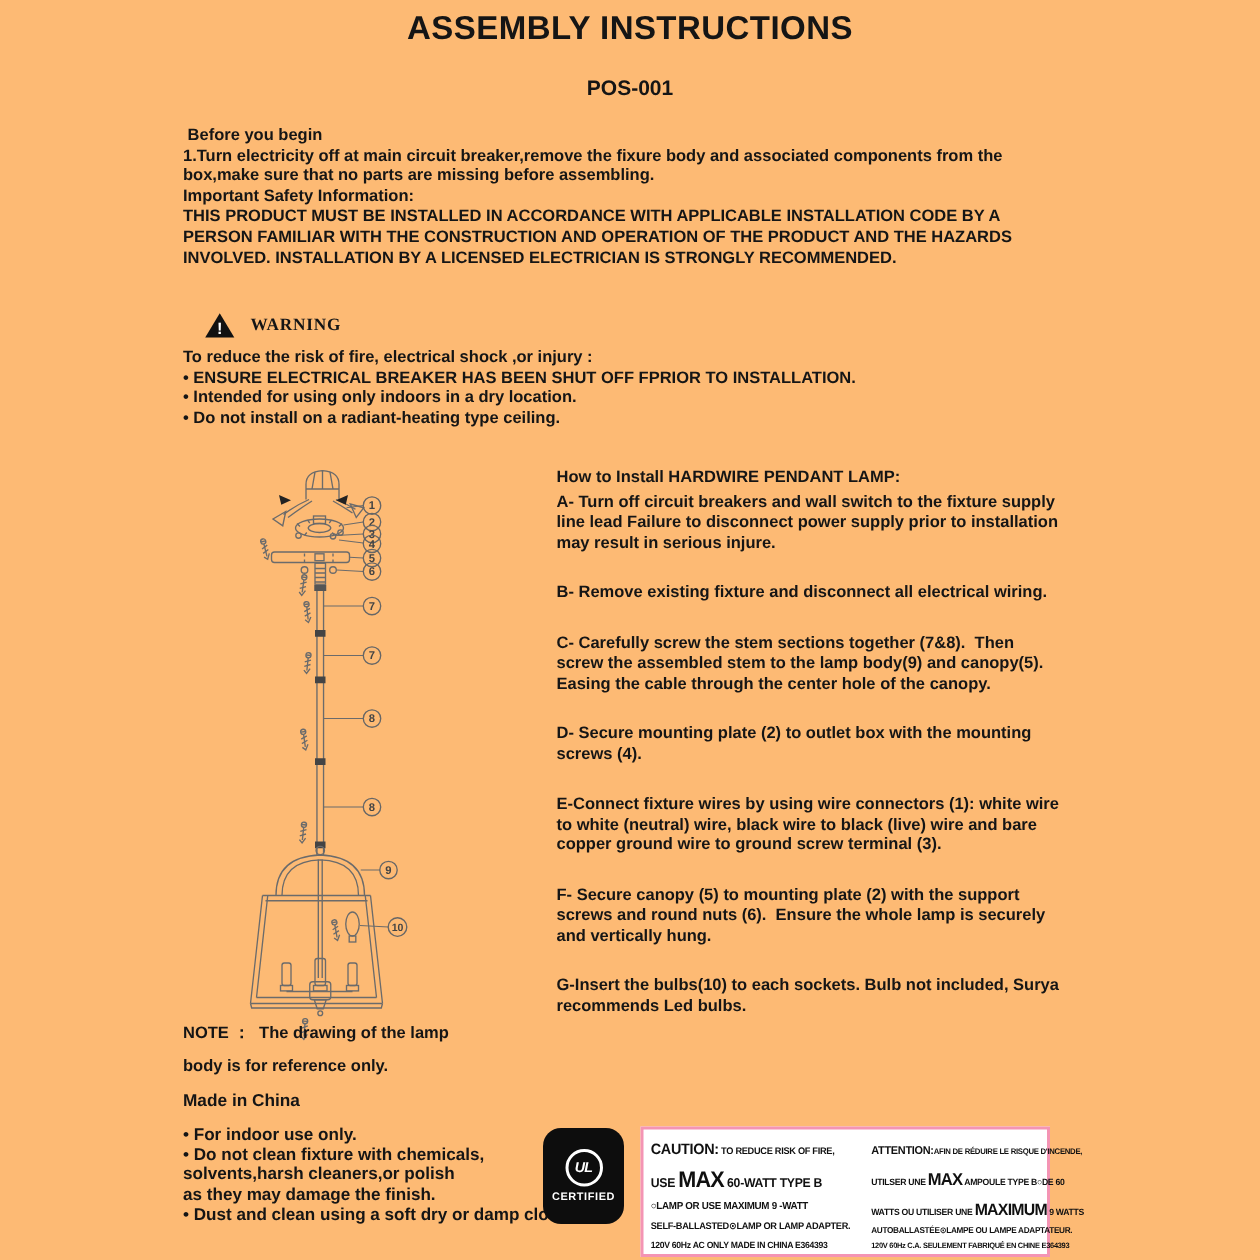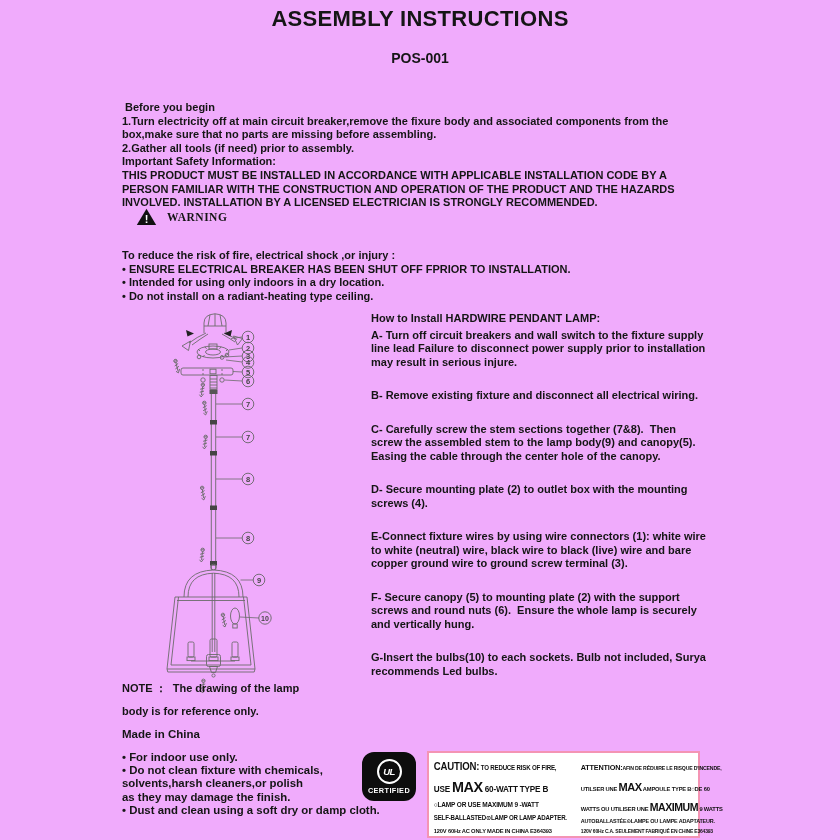--- a/index.html
+++ b/index.html
@@ -1,33 +1,33 @@
 <!DOCTYPE html>
 <html><head>
 <meta charset="utf-8">
 <style>
   html,body{margin:0;padding:0;background:#fff;}
-  .page{position:relative;width:840px;height:840px;background:#f0abfc;overflow:hidden;
+  .page{position:relative;width:840px;height:840px;background:#fdba74;overflow:hidden;
         font-family:"Liberation Sans","DejaVu Sans",sans-serif;font-weight:bold;color:#151515;}
   .title{position:absolute;top:6px;left:0;width:100%;text-align:center;font-size:22px;letter-spacing:.3px;}
   .model{position:absolute;top:50px;left:0;width:100%;text-align:center;font-size:14px;}
-  .tb{position:absolute;font-size:11px;line-height:13.6px;margin-top:17px;}
+  .tb{position:absolute;font-size:11px;line-height:13.6px;}
   .ln{white-space:pre;}
   
   .warnrow{position:absolute;left:136px;top:208px;display:flex;align-items:center;gap:10px;}
   .warnlabel{font-size:11.5px;letter-spacing:.5px;font-family:Liberation Serif, serif;}
   
   .install{position:absolute;left:371px;top:312px;width:352px;font-size:11px;line-height:13.5px;}
   .install .step{margin-top:20px;}
   .install .step.first{margin-top:3px;}
   
   .noteln{position:absolute;left:122px;font-size:11px;}
   .care{position:absolute;left:122px;top:751px;font-size:11.4px;line-height:13.2px;}
   
-  .ulbadge{position:absolute;left:362px;top:752px;width:54px;height:49px;background:#0d0d0d;border-radius:12px;
+  .ulbadge{position:absolute;left:362px;top:752px;width:54px;height:64px;background:#0d0d0d;border-radius:12px;
            display:flex;flex-direction:column;align-items:center;justify-content:center;color:#fff;}
   .ulcircle{width:21px;height:21px;border:2px solid #fff;border-radius:50%;display:flex;align-items:center;justify-content:center;
             font-size:9.5px;font-style:italic;letter-spacing:-.5px;margin-bottom:2px;}
   .ulword{font-size:7.3px;letter-spacing:.4px;}
   
   .caution{position:absolute;left:427px;top:751px;width:273px;height:87px;border:2.5px solid #f494b4;
            background:#fff;display:flex;box-sizing:border-box;}
   .cpanel{flex:1;padding:4px 3px 2px 5px;display:flex;flex-direction:column;justify-content:space-between;
           transform:scaleX(.96);transform-origin:left;letter-spacing:-.2px;color:#101010;}
   .cdivider{width:2px;background:#f494b4;}
@@ -48,21 +48,20 @@
 
 <div class="page">
 
   <div class="title">ASSEMBLY INSTRUCTIONS</div>
   <div class="model">POS-001</div>
 
   <div class="tb" style="left:122px;top:84px;">
     <div class="ln"> Before you begin</div>
     <div class="ln">1.Turn electricity off at main circuit breaker,remove the fixure body and associated components from the</div>
     <div class="ln">box,make sure that no parts are missing before assembling.</div>
-    <div class="ln">2.Gather all tools (if need) prior to assembly.</div>
     <div class="ln">Important Safety Information:</div>
     <div class="ln">THIS PRODUCT MUST BE INSTALLED IN ACCORDANCE WITH APPLICABLE INSTALLATION CODE BY A</div>
     <div class="ln">PERSON FAMILIAR WITH THE CONSTRUCTION AND OPERATION OF THE PRODUCT AND THE HAZARDS</div>
     <div class="ln">INVOLVED. INSTALLATION BY A LICENSED ELECTRICIAN IS STRONGLY RECOMMENDED.</div>
   </div>
 
   <div class="warnrow">
     <svg width="21" height="18" viewBox="0 0 21 18">
       <path d="M10.5 0.8 L20.2 17 L0.8 17 Z" fill="#111"></path>
       <text x="10.5" y="14.6" text-anchor="middle" font-size="11" fill="#fff">!</text>

